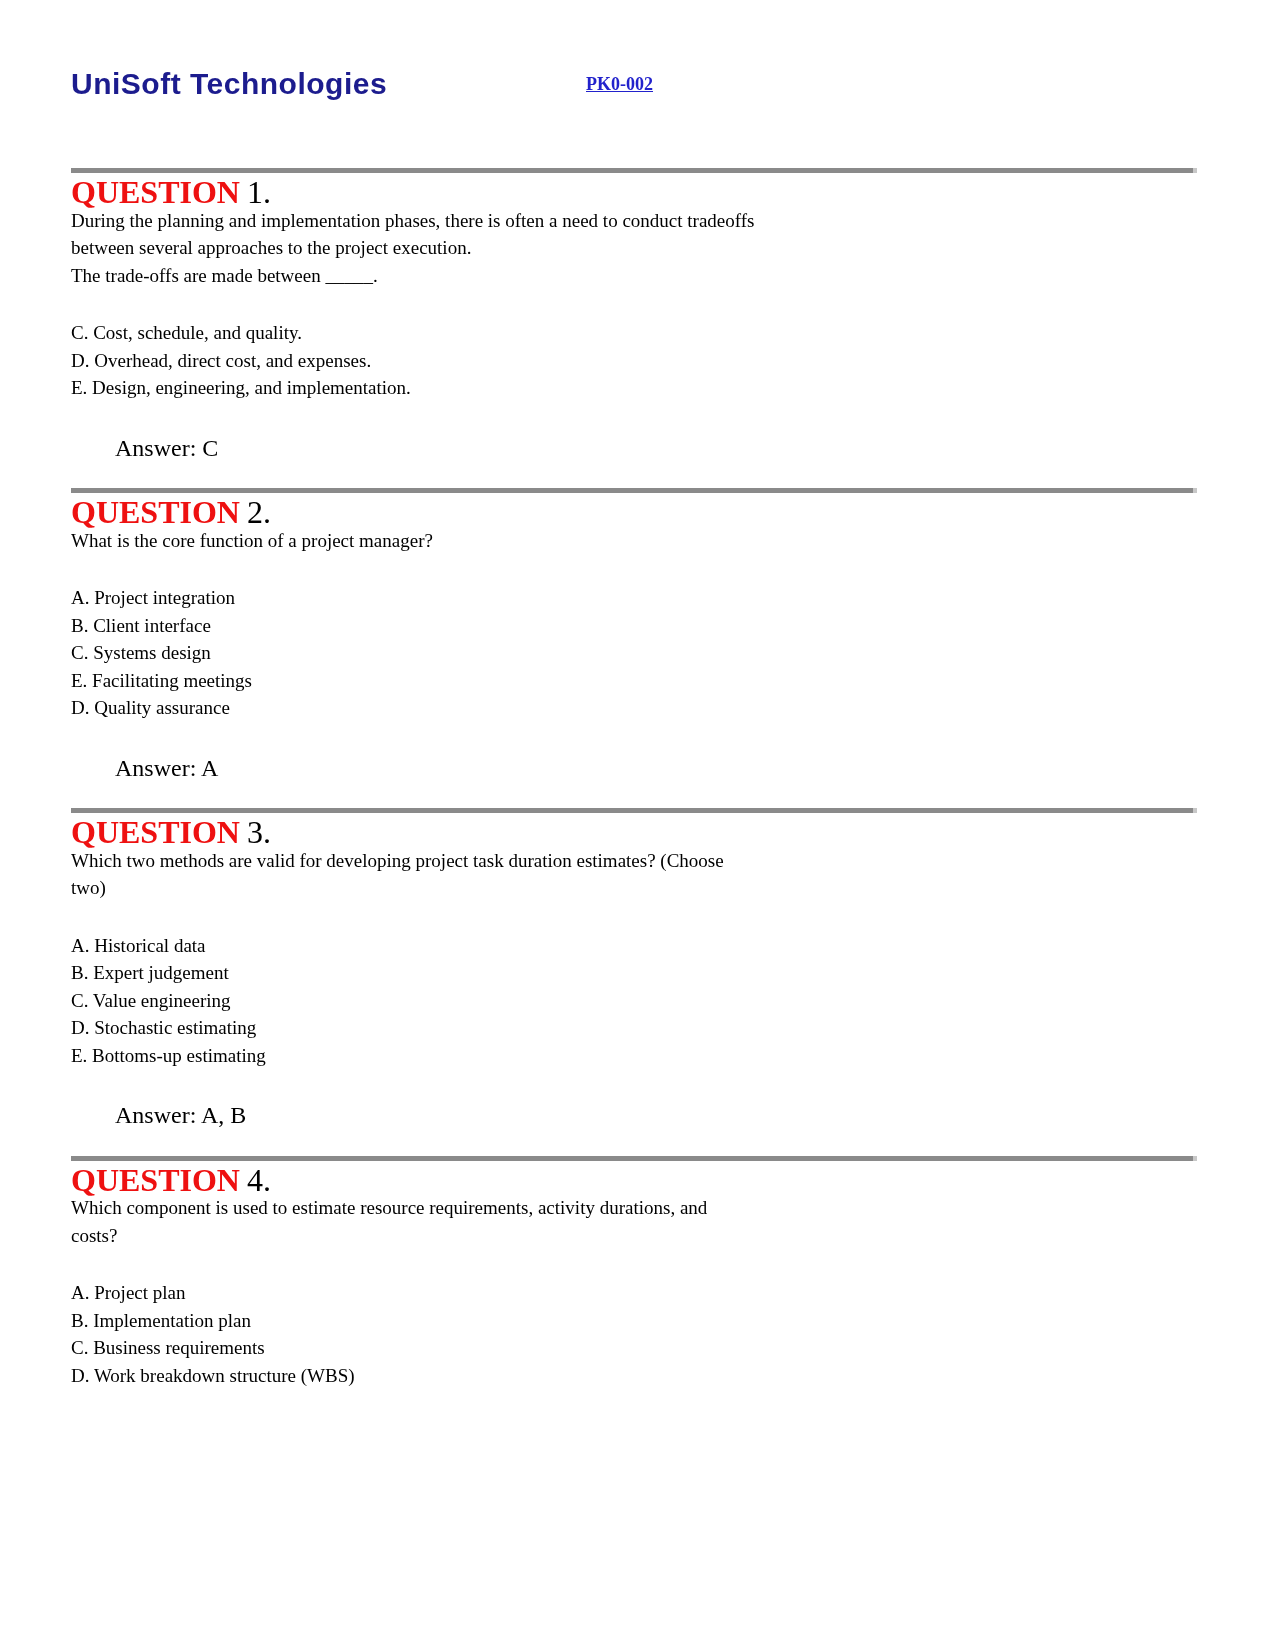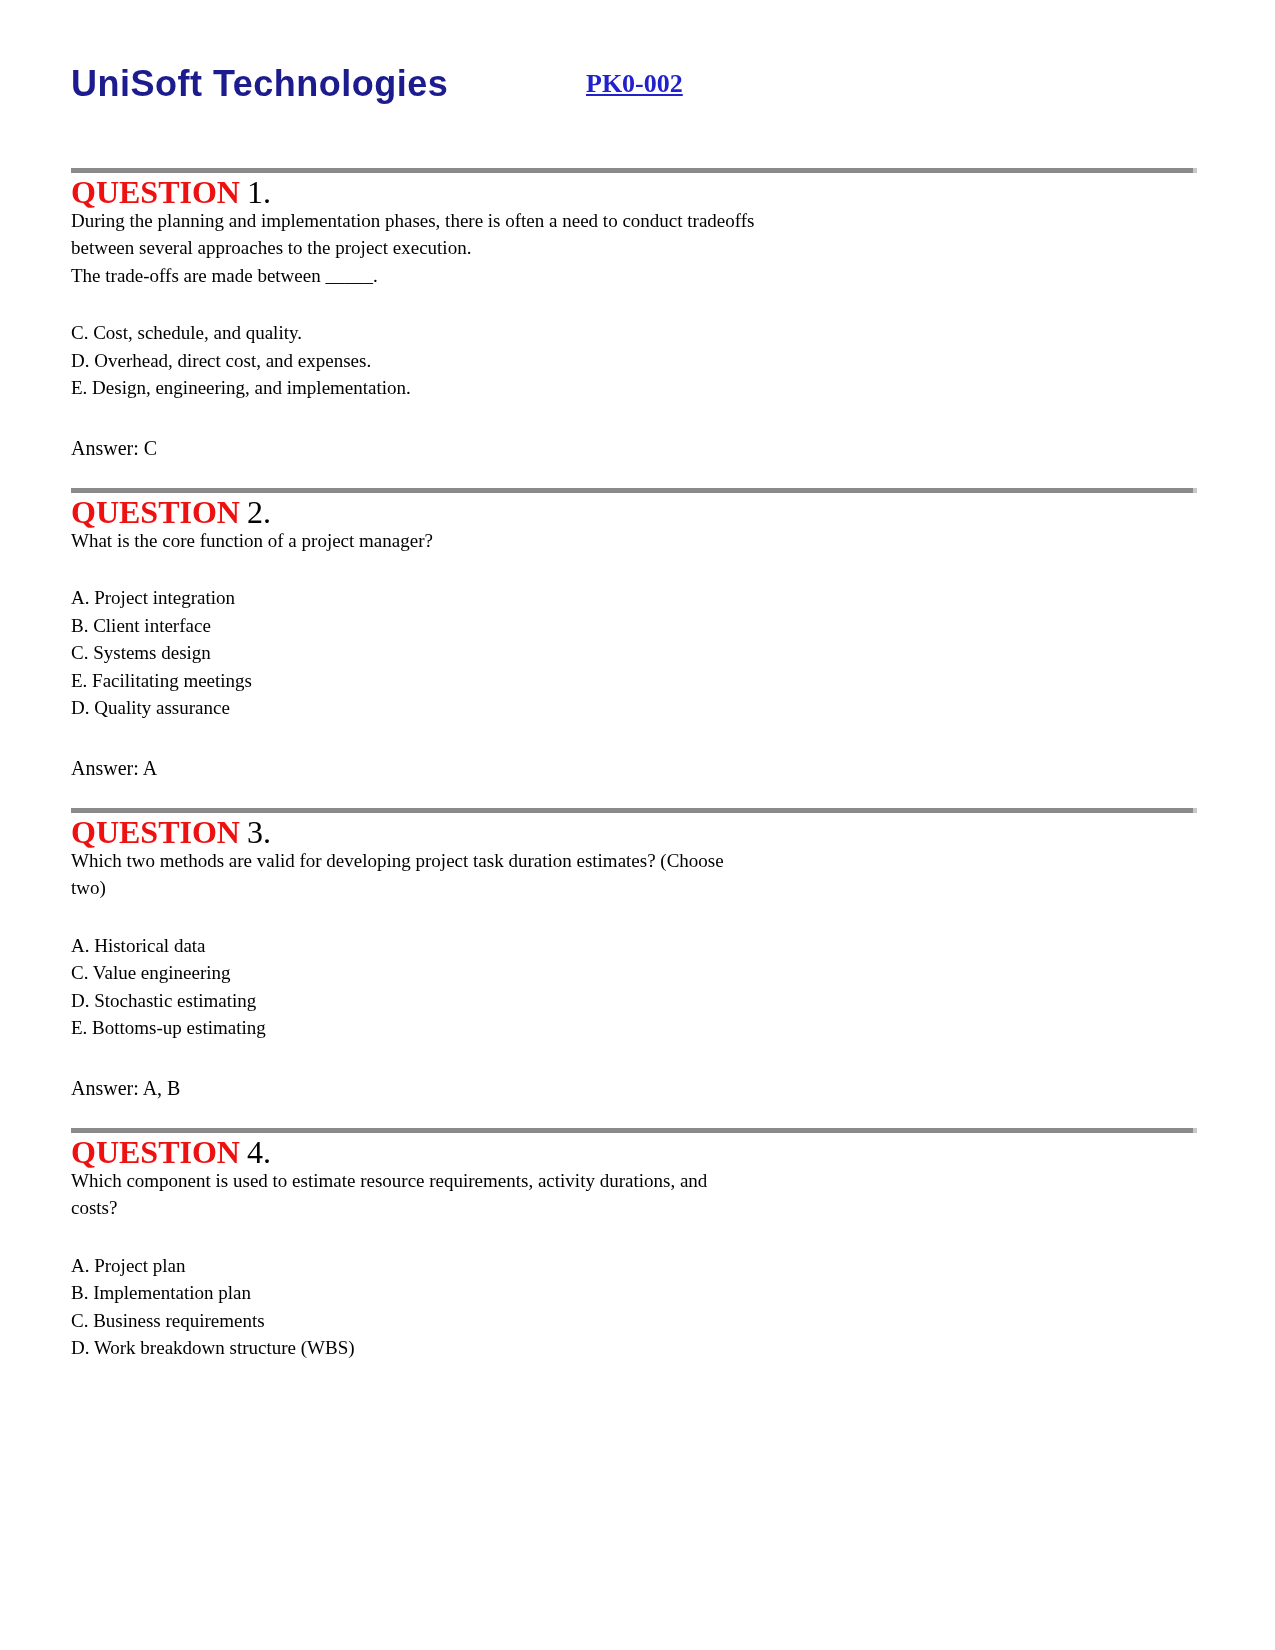--- a/index.html
+++ b/index.html
@@ -22,33 +22,33 @@
     padding:64px 78px 0 71px;
   }
   .header{
     position:relative;
     height:40px;
     margin-bottom:64px;
   }
   .page-title{
     font-family:"Liberation Sans", sans-serif;
     font-weight:bold;
-    font-size:36px;
+    font-size:30px;
     line-height:40px;
     color:var(--c-title);
     display:inline-block;
     letter-spacing:0.5px;
   }
   .doc-code{
     position:absolute;
     left:515px;
     top:0;
     font-family:"Liberation Serif", serif;
     font-weight:bold;
-    font-size:26px;
+    font-size:18px;
     line-height:40px;
     color:var(--c-link);
     text-decoration:underline;
     cursor:pointer;
   }
   .sep{
     height:5px;
     background:var(--c-rule);
     margin-bottom:6px;
     border-right:4px solid #C8C8C8;
@@ -65,24 +65,25 @@
     color:var(--c-text);
     margin-left:7px;
   }
   .line{
     font-size:19px;
     line-height:27.5px;
     white-space:pre;
   }
   .gap{height:30px;}
   .answer{
-    font-size:20px;
+    font-size:24px;
     line-height:27.5px;
     margin-top:33px;
     margin-bottom:26px;
+    margin-left:44px;
   }
 </style>
 </head>
 <body>
 
 <div class="page">
 
   <div class="header">
     <span class="page-title">UniSoft Technologies</span>
     <a class="doc-code">PK0-002</a>
@@ -120,20 +121,21 @@
 
   <div class="sep"></div>
   <div class="question-block">
     <div class="q-head">
       <span class="q-label">QUESTION</span><span class="q-num">3.</span>
     </div>
     <div class="line">Which two methods are valid for developing project task duration estimates? (Choose</div>
     <div class="line">two)</div>
     <div class="gap"></div>
     <div class="line">A. Historical data</div>
+    <div class="line">B. Expert judgement</div>
     <div class="line">C. Value engineering</div>
     <div class="line">D. Stochastic estimating</div>
     <div class="line">E. Bottoms-up estimating</div>
     <div class="answer">Answer: A, B</div>
   </div>
 
   <div class="sep"></div>
   <div class="question-block">
     <div class="q-head">
       <span class="q-label">QUESTION</span><span class="q-num">4.</span>

